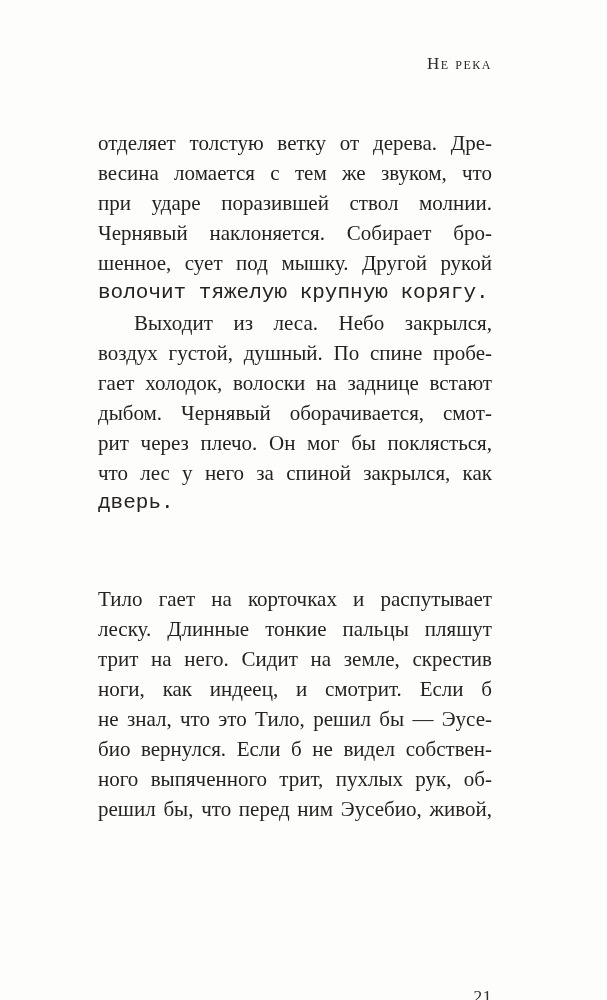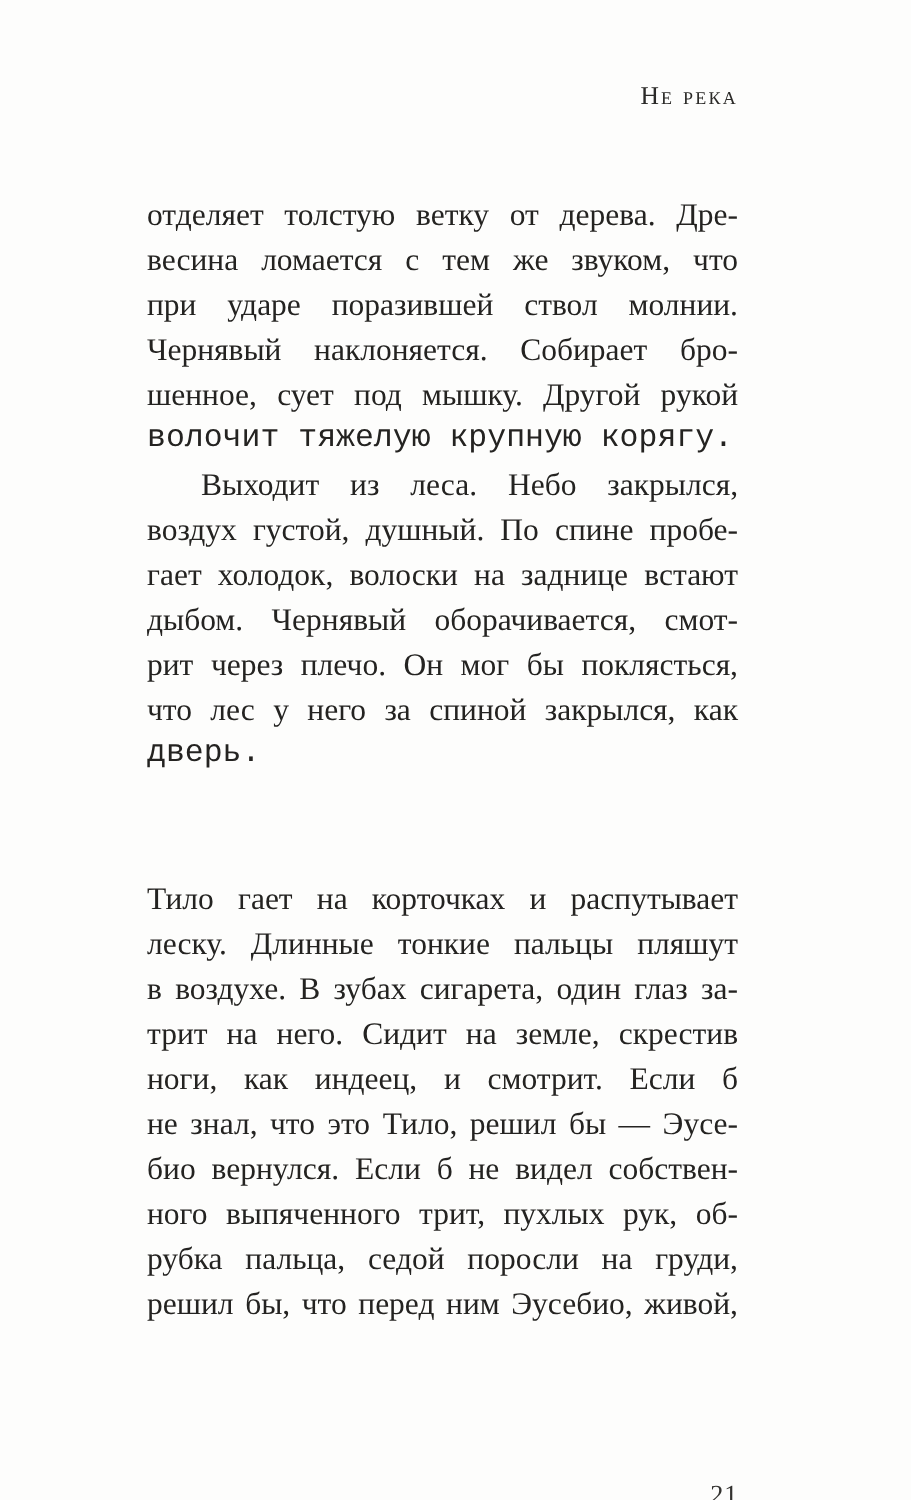--- a/index.html
+++ b/index.html
@@ -98,25 +98,23 @@
           <div class="line">воздух густой, душный. По спине пробе-</div>
           <div class="line">гает холодок, волоски на заднице встают</div>
           <div class="line">дыбом. Чернявый оборачивается, смот-</div>
           <div class="line">рит через плечо. Он мог бы поклясться,</div>
           <div class="line">что лес у него за спиной закрылся, как</div>
           <div class="line">дверь.</div>
         </div>
         <div class="para section-break">
           <div class="line">Тило гает на корточках и распутывает</div>
           <div class="line">леску. Длинные тонкие пальцы пляшут</div>
-          <div class="line">в воздухе. В зубах сигарета, один глаз за-</div>
           <div class="line">трит на него. Сидит на земле, скрестив</div>
           <div class="line">ноги, как индеец, и смотрит. Если б</div>
           <div class="line">не знал, что это Тило, решил бы — Эусе-</div>
           <div class="line">био вернулся. Если б не видел собствен-</div>
           <div class="line">ного выпяченного трит, пухлых рук, об-</div>
-          <div class="line">рубка пальца, седой поросли на груди,</div>
           <div class="line">решил бы, что перед ним Эусебио, живой,</div>
         </div>
       </div>
   </div>
   <div class="footer">21</div>
 </div>
 
 </body></html>

